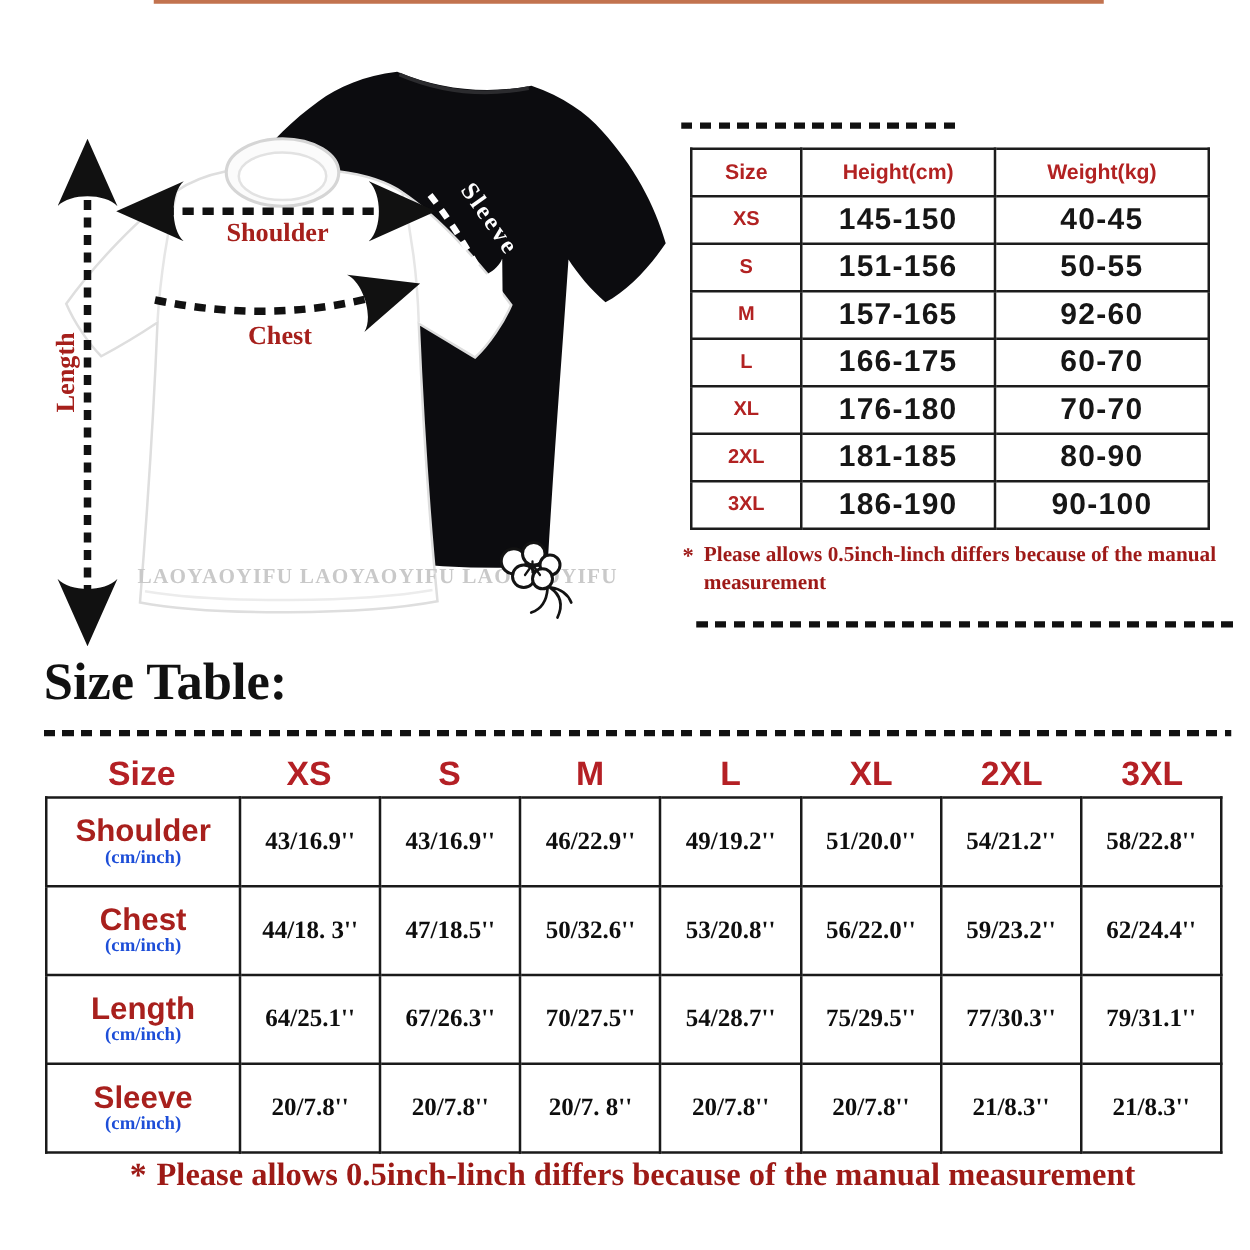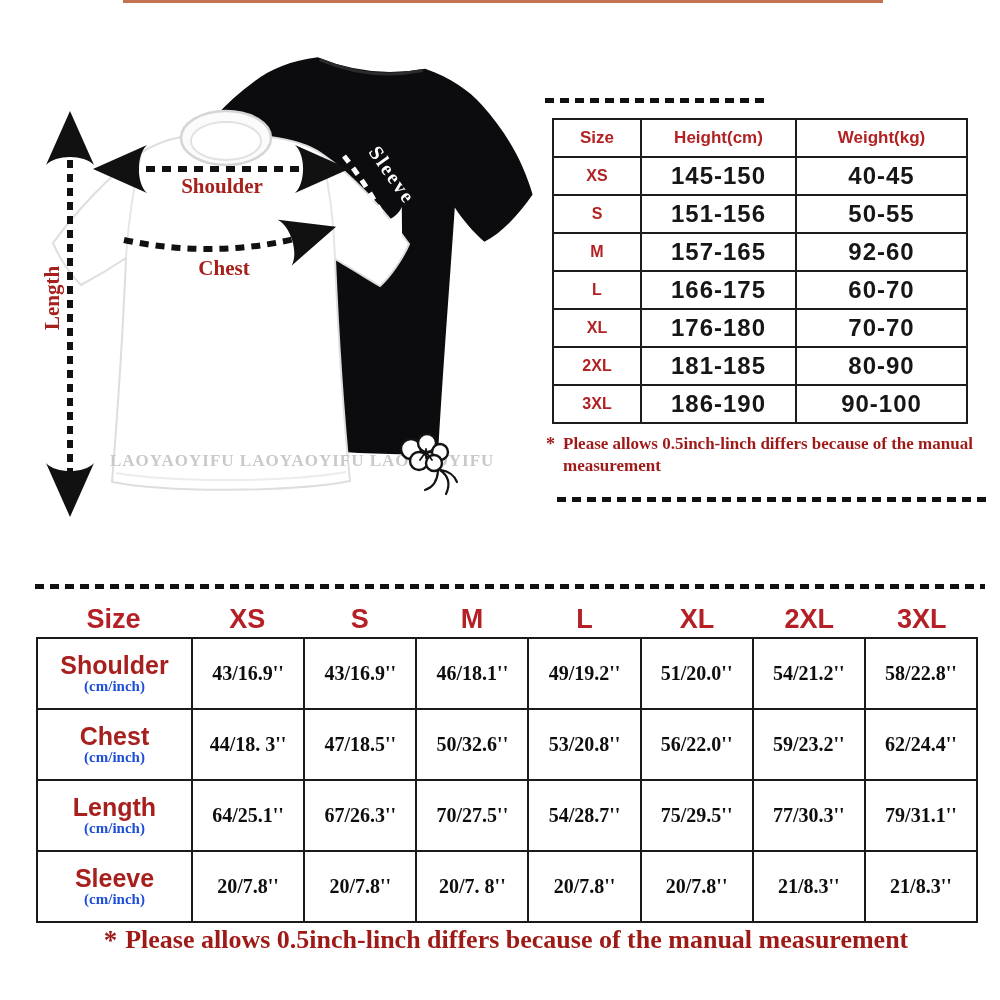--- a/index.html
+++ b/index.html
@@ -170,20 +170,21 @@
     </tr>
   </tbody>
     </table>
 
   <div class="note" id="sg-note">
     <span class="star">*</span>
     <span>Please allows 0.5inch-linch differs because of the manual measurement</span>
   </div>
   <div class="dash-line" id="sg-dash2"></div>
 
+  <div class="big-title" id="st-title">Size Table:</div>
   <div class="dash-line" id="st-dash"></div>
 
   <div id="st-header">
     <div>Size</div>
     <div>XS</div>
     <div>S</div>
     <div>M</div>
     <div>L</div>
     <div>XL</div>
     <div>2XL</div>
@@ -202,21 +203,21 @@
         <col>
       </colgroup>
     <tbody>
         <tr>
       <td>
         <div class="rl-name">Shoulder</div>
         <div class="rl-unit">(cm/inch)</div>
       </td>
       <td class="val">43/16.9''</td>
       <td class="val">43/16.9''</td>
-      <td class="val">46/18.1''</td>
+      <td class="val">46/22.9''</td>
       <td class="val">49/19.2''</td>
       <td class="val">51/20.0''</td>
       <td class="val">54/21.2''</td>
       <td class="val">58/22.8''</td>
     </tr>
     <tr>
       <td>
         <div class="rl-name">Chest</div>
         <div class="rl-unit">(cm/inch)</div>
       </td>

